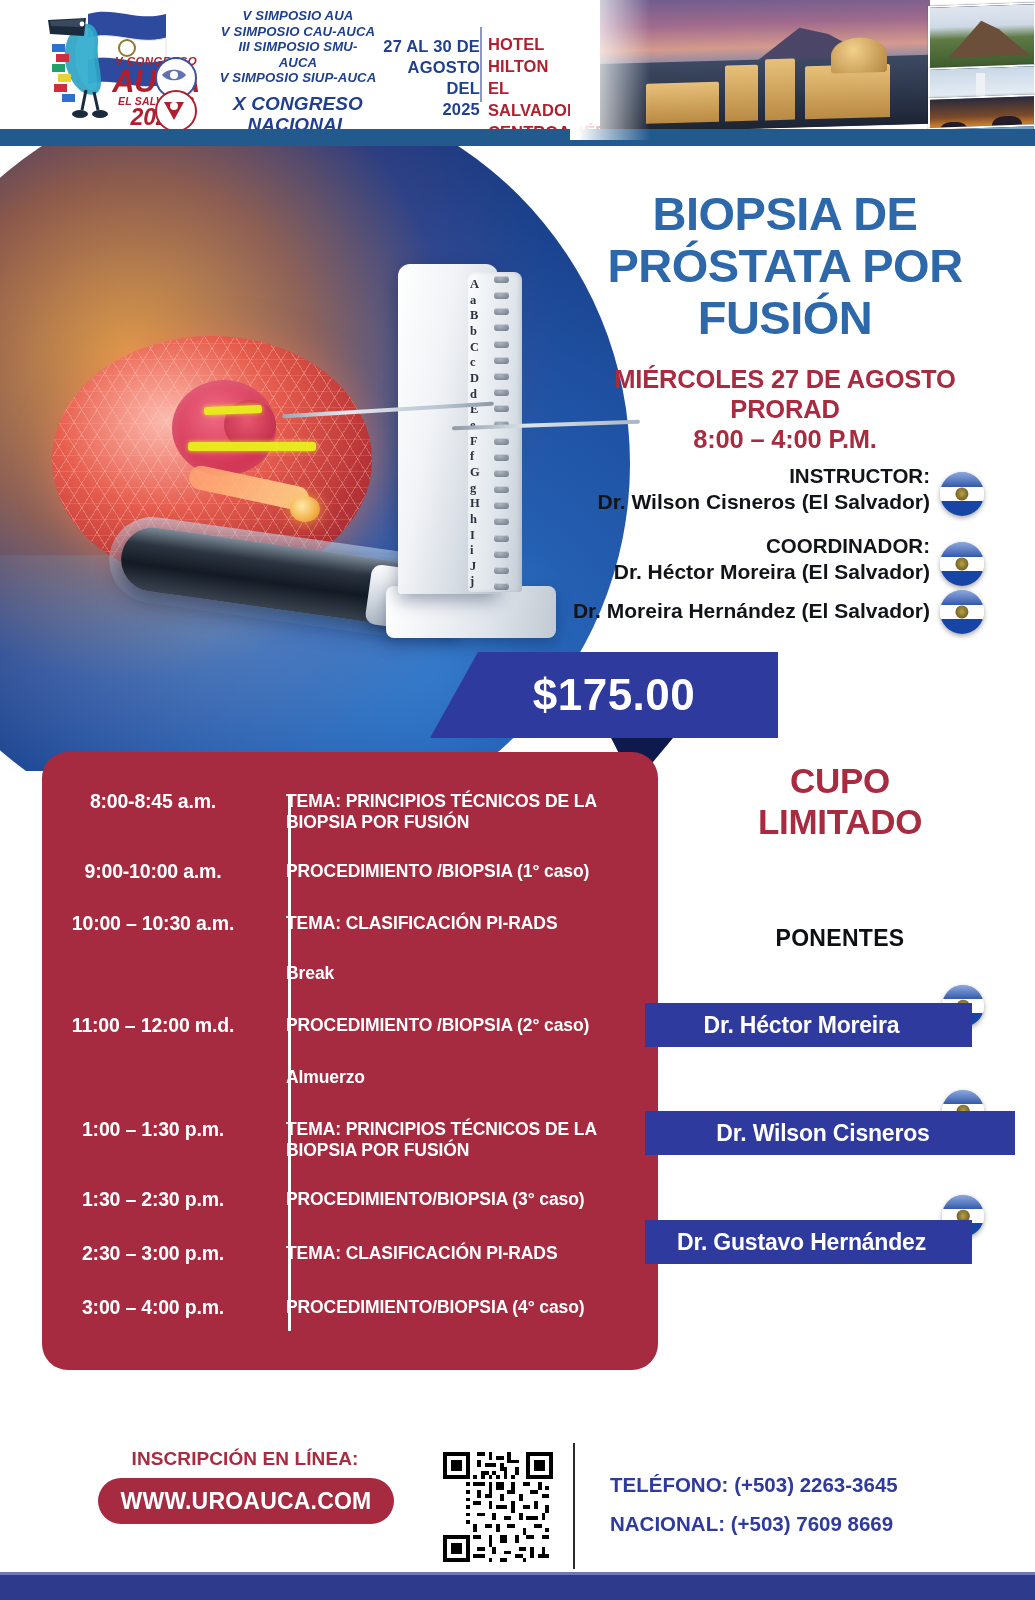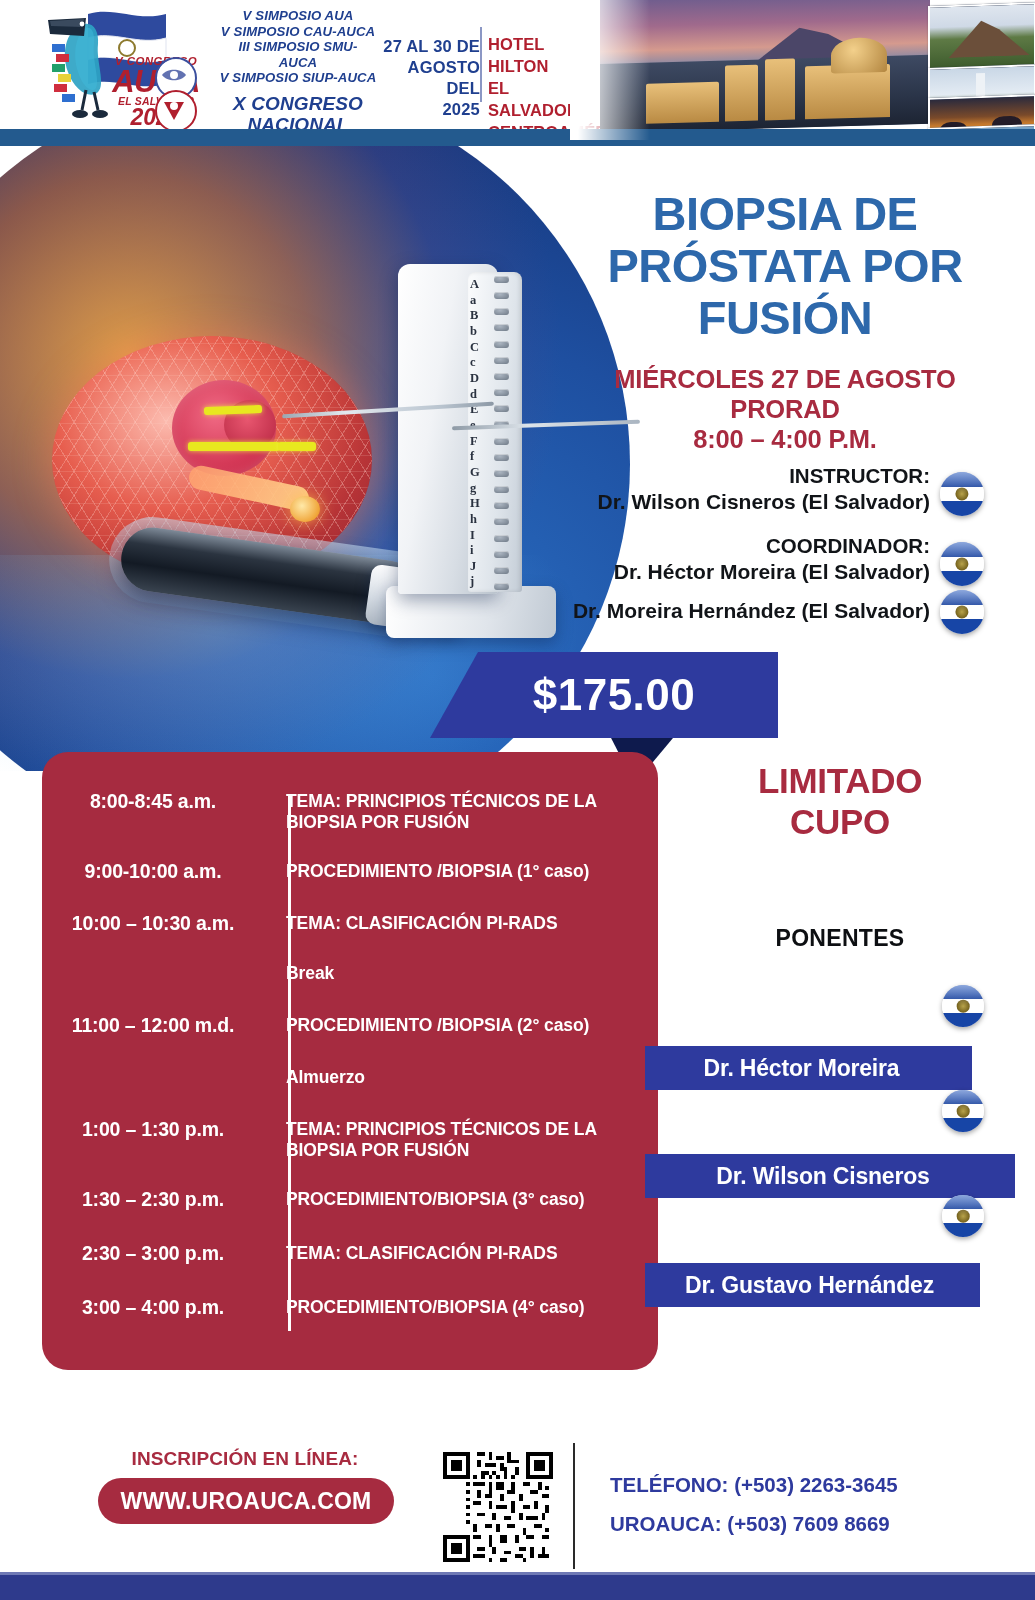--- a/index.html
+++ b/index.html
@@ -445,29 +445,29 @@
   .ponentes {
     position:absolute; left: 690px; top: 925px;
     width: 300px; text-align:center;
     color:#0d0f12; font-weight:800; font-size: 23px;
     letter-spacing: .3px;
   }
   .spk {
     position:absolute;
     height: 44px;
     background: #2e3a9e;
-    display:flex; align-items:center; justify-content:center;margin-top:43px;
+    display:flex; align-items:center; justify-content:center;
   }
   .spk span {
     color:#fff; font-weight:800; font-size: 23px;
     letter-spacing:-0.2px; padding-right: 14px;
   }
   .spk1 { left: 645px; top: 1003px; width: 327px; }
   .spk2 { left: 645px; top: 1111px; width: 370px; }
-  .spk3 { left: 645px; top: 1220px; width: 327px; padding-left: 8px; }
+  .spk3 { left: 645px; top: 1220px; width: 327px; }
   .sfc { width: 42px; height: 42px; }
   .sfc1 { left: 942px; top: 985px; }
   .sfc2 { left: 942px; top: 1090px; }
   .sfc3 { left: 942px; top: 1195px; }
 
   
   .footer { position:absolute; left:0; top: 1420px; width: 1035px; height: 180px; background:#fff; }
   .insc-label {
     position:absolute; left: 95px; top: 1448px; width: 300px;
     text-align:center; color:#a82b40; font-weight:800; font-size: 19px;
@@ -779,22 +779,22 @@
     </div>
     <div class="srow" style="min-height:54px;">
       <div class="stime">3:00 – 4:00 p.m.</div>
       <div class="sdesc">PROCEDIMIENTO/BIOPSIA (4° caso)</div>
     </div>
 
   </div>
 </div>
 
 <div class="cupo">
+  <div>CUPO</div>
   <div>LIMITADO</div>
-  <div>CUPO</div>
 </div>
 
 <div class="ponentes">PONENTES</div>
 
 <div class="flagcircle sfc sfc1">
   <div class="fb-top"></div>
     <div class="fb-mid"></div>
     <div class="fb-bot"></div>
   <div class="coa"></div>
     <div class="gloss"></div>
@@ -937,19 +937,19 @@
 </div>
 
 <div class="foot-div"></div>
 
 <div class="contact">
   <div>
     <b>TELÉFONO:</b>
     <span>(+503) 2263-3645</span>
   </div>
   <div>
-    <b>UROAUCA:</b>
+    <b>NACIONAL:</b>
     <span>(+503) 7609 8669</span>
   </div>
 </div>
 
 <div class="bottom-hair"></div>
 <div class="bottom-bar"></div>
 
 </body></html>

